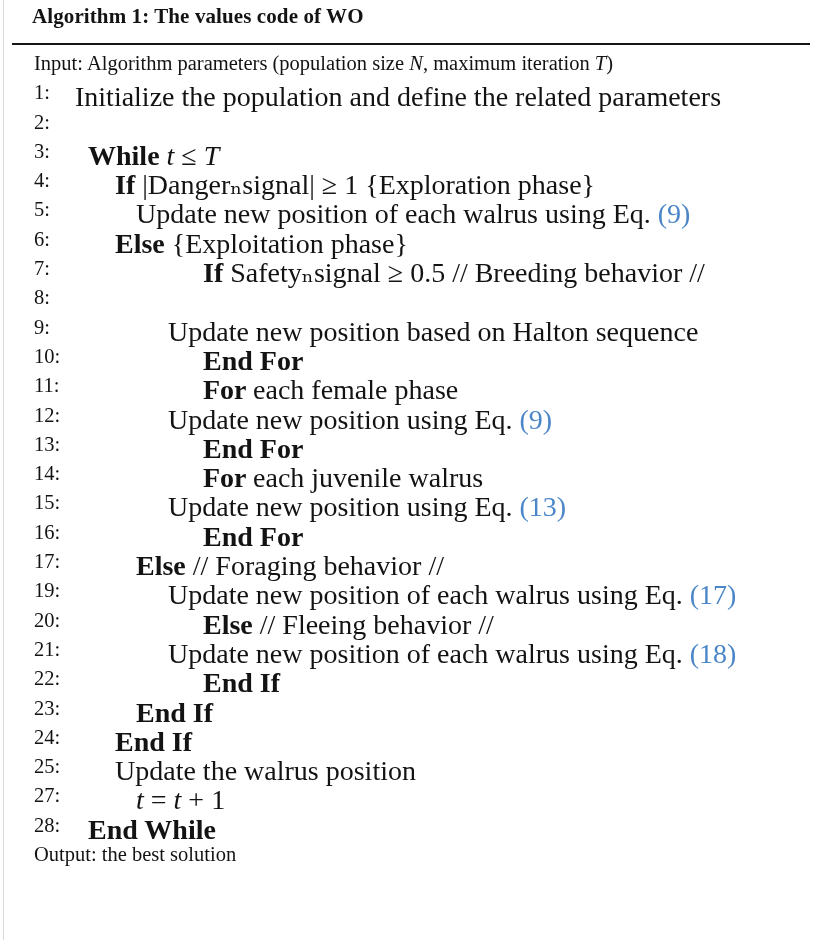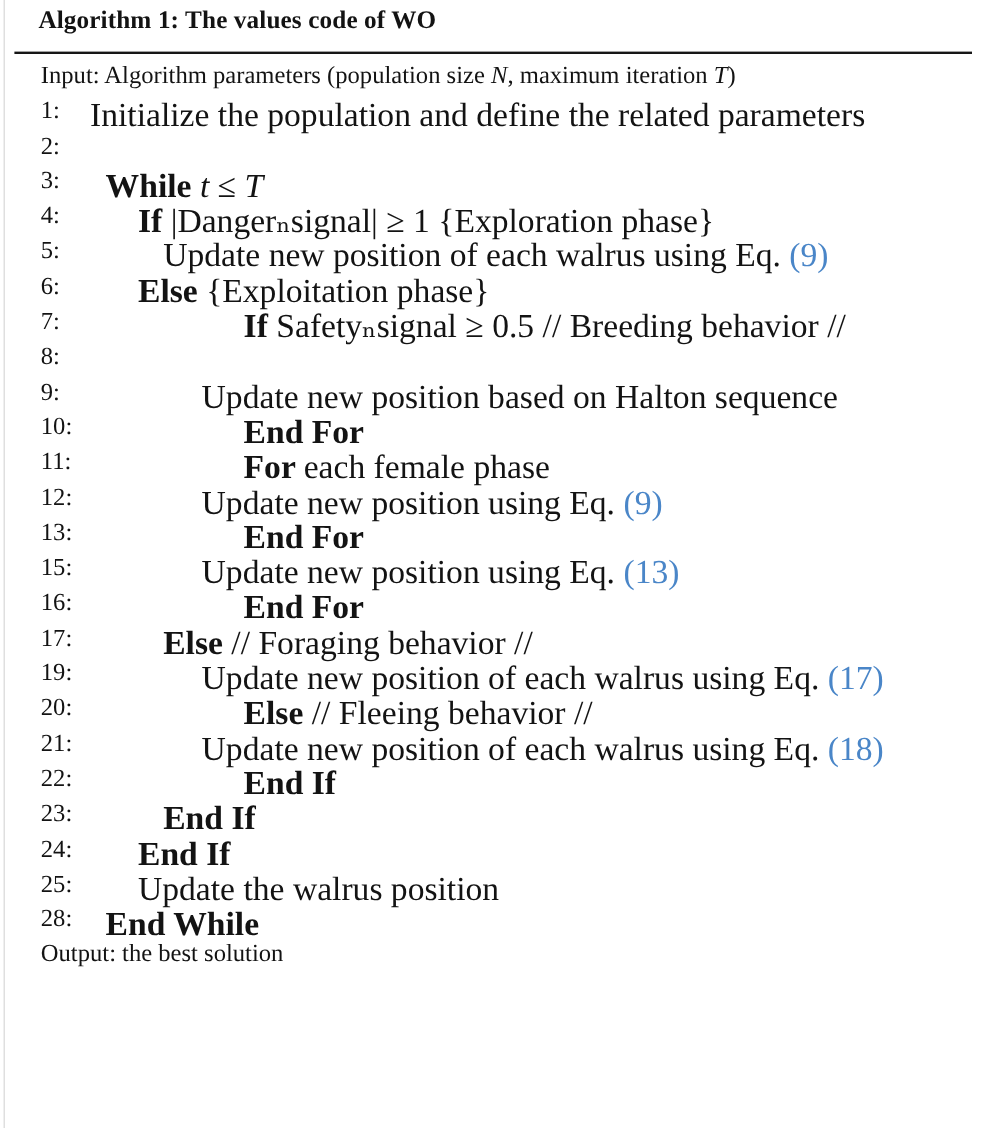--- a/index.html
+++ b/index.html
@@ -165,20 +165,24 @@
         </div>
         <div class="algo-line">
           <span class="line-num">12:</span>
           <span class="line-text ind-7"><span>Update new position using Eq. </span><span class="seg-eq">(9)</span></span>
         </div>
         <div class="algo-line">
           <span class="line-num">13:</span>
           <span class="line-text ind-6"><span class="seg-bold">End For</span></span>
         </div>
         <div class="algo-line">
+          <span class="line-num">14:</span>
+          <span class="line-text ind-6"><span class="seg-bold">For </span><span>each juvenile walrus</span></span>
+        </div>
+        <div class="algo-line">
           <span class="line-num">15:</span>
           <span class="line-text ind-7"><span>Update new position using Eq. </span><span class="seg-eq">(13)</span></span>
         </div>
         <div class="algo-line">
           <span class="line-num">16:</span>
           <span class="line-text ind-6"><span class="seg-bold">End For</span></span>
         </div>
         <div class="algo-line">
           <span class="line-num">17:</span>
           <span class="line-text ind-5"><span class="seg-bold">Else </span><span>// Foraging behavior //</span></span>
@@ -203,20 +207,24 @@
           <span class="line-num">23:</span>
           <span class="line-text ind-5"><span class="seg-bold">End If</span></span>
         </div>
         <div class="algo-line">
           <span class="line-num">24:</span>
           <span class="line-text ind-4"><span class="seg-bold">End If</span></span>
         </div>
         <div class="algo-line">
           <span class="line-num">25:</span>
           <span class="line-text ind-4"><span>Update the walrus position</span></span>
+        </div>
+        <div class="algo-line">
+          <span class="line-num">27:</span>
+          <span class="line-text ind-5"><span class="seg-italic">t</span><span> = </span><span class="seg-italic">t</span><span> + 1</span></span>
         </div>
         <div class="algo-line">
           <span class="line-num">28:</span>
           <span class="line-text ind-3"><span class="seg-bold">End While</span></span>
         </div>
       </div>
 
     <div class="io-line">
       <span class="io-text" id="output-segments"><span>Output: the best solution</span></span>
     </div>

